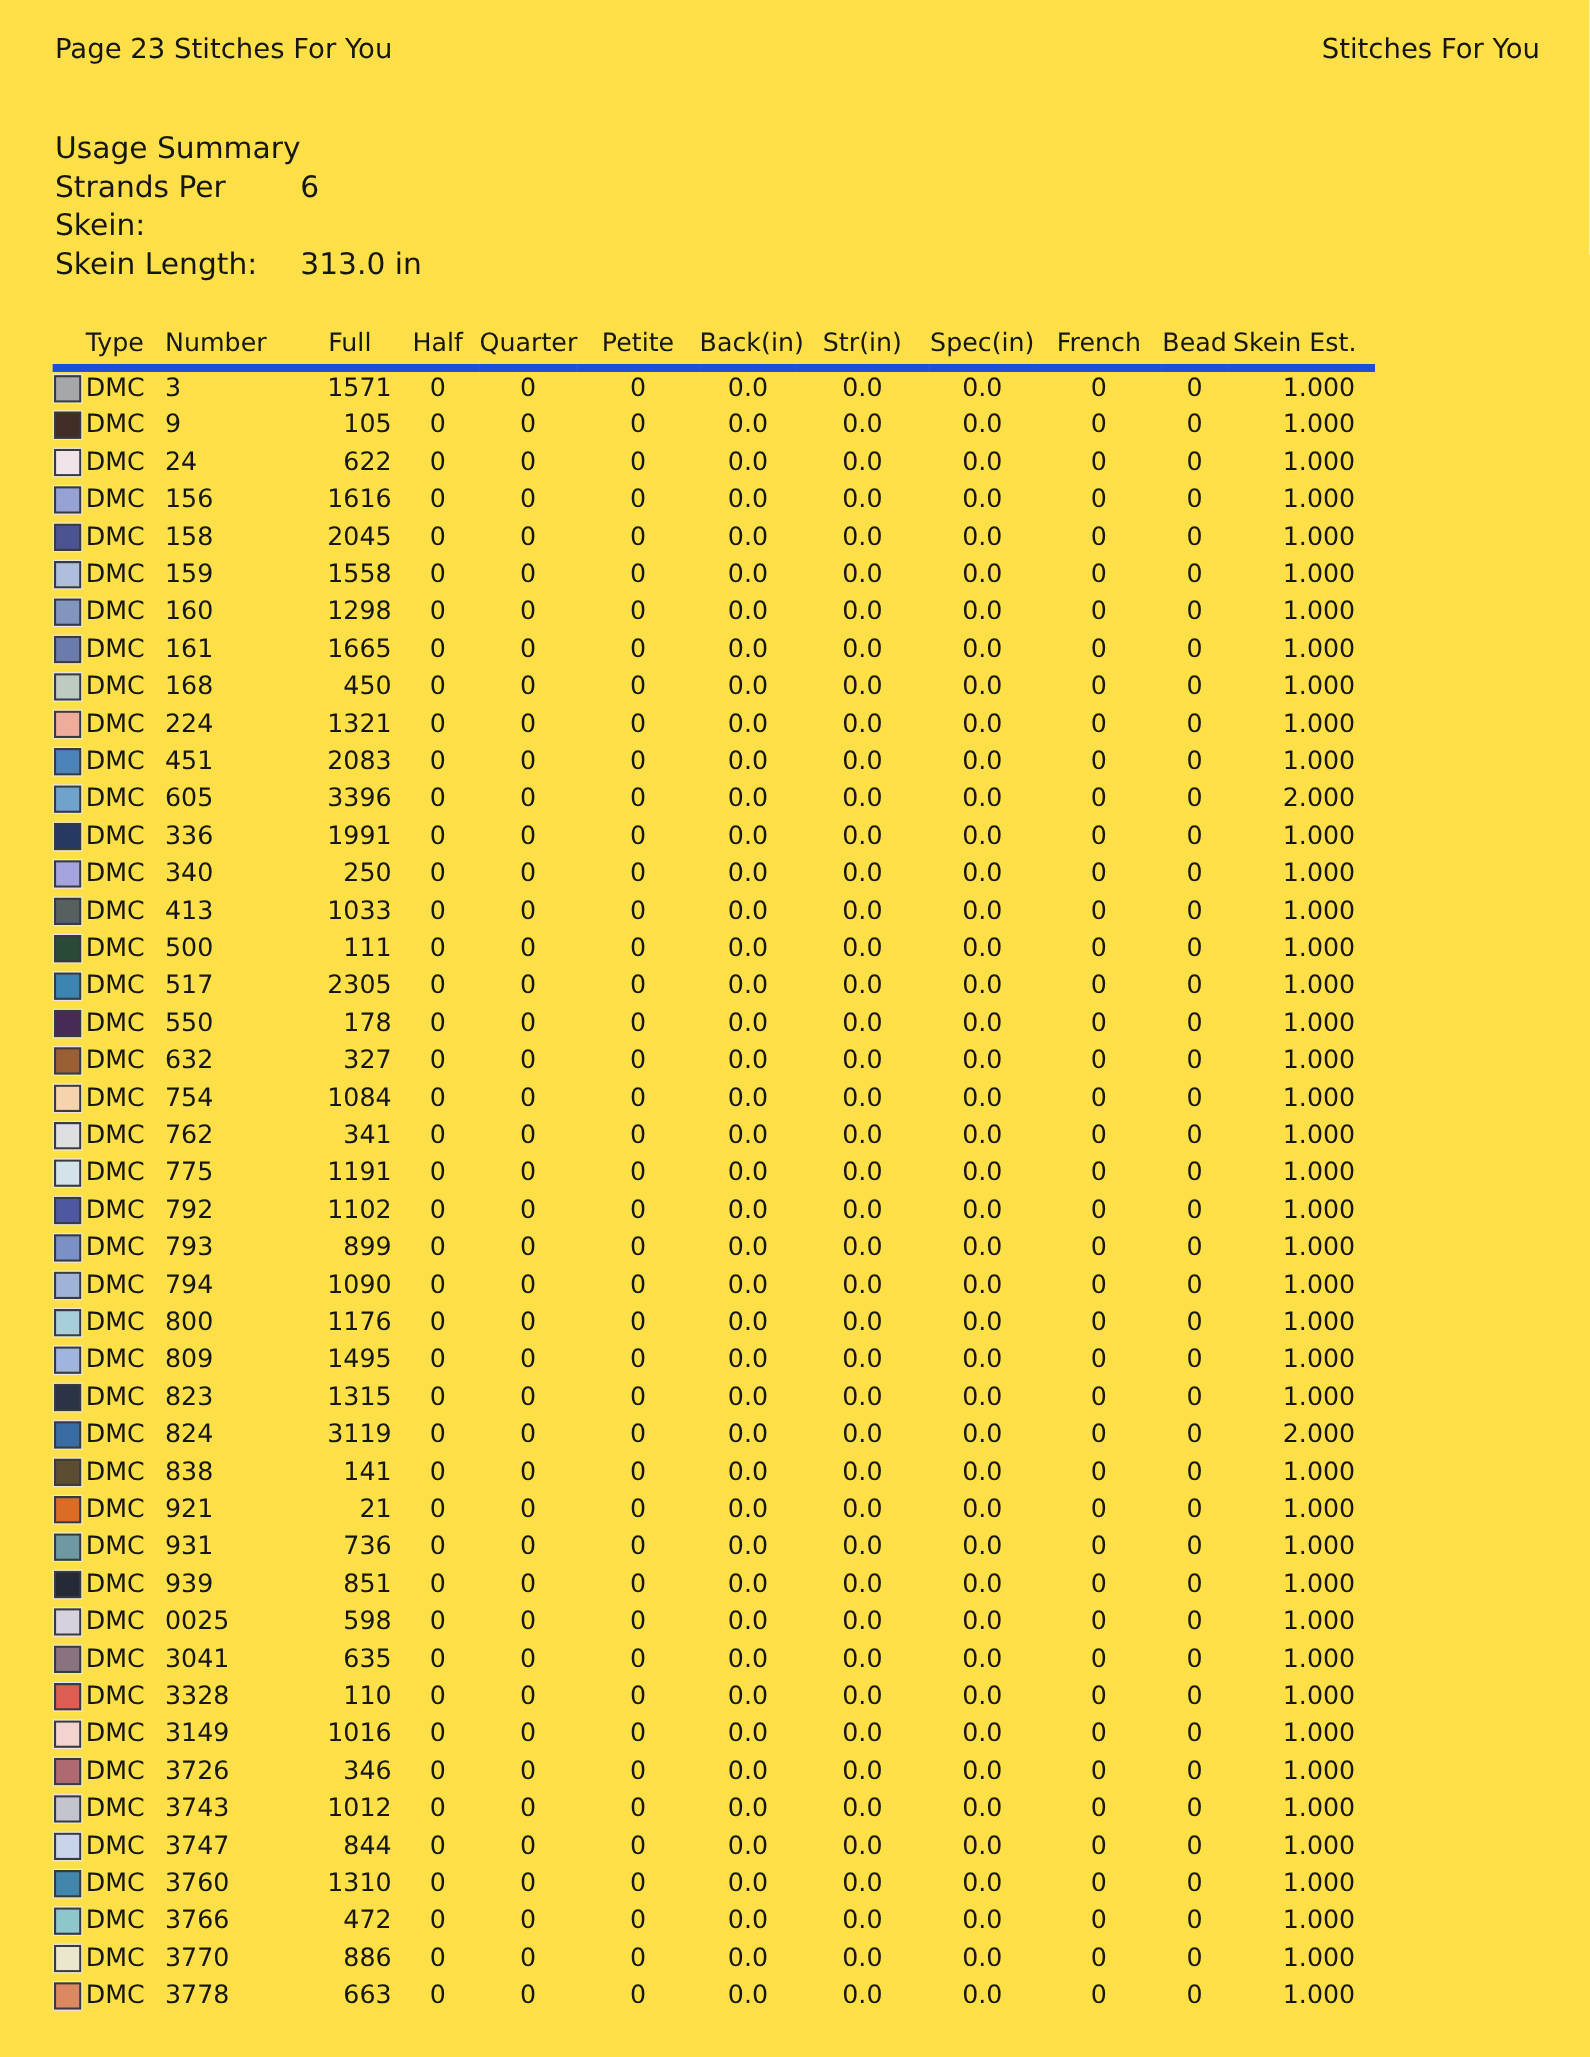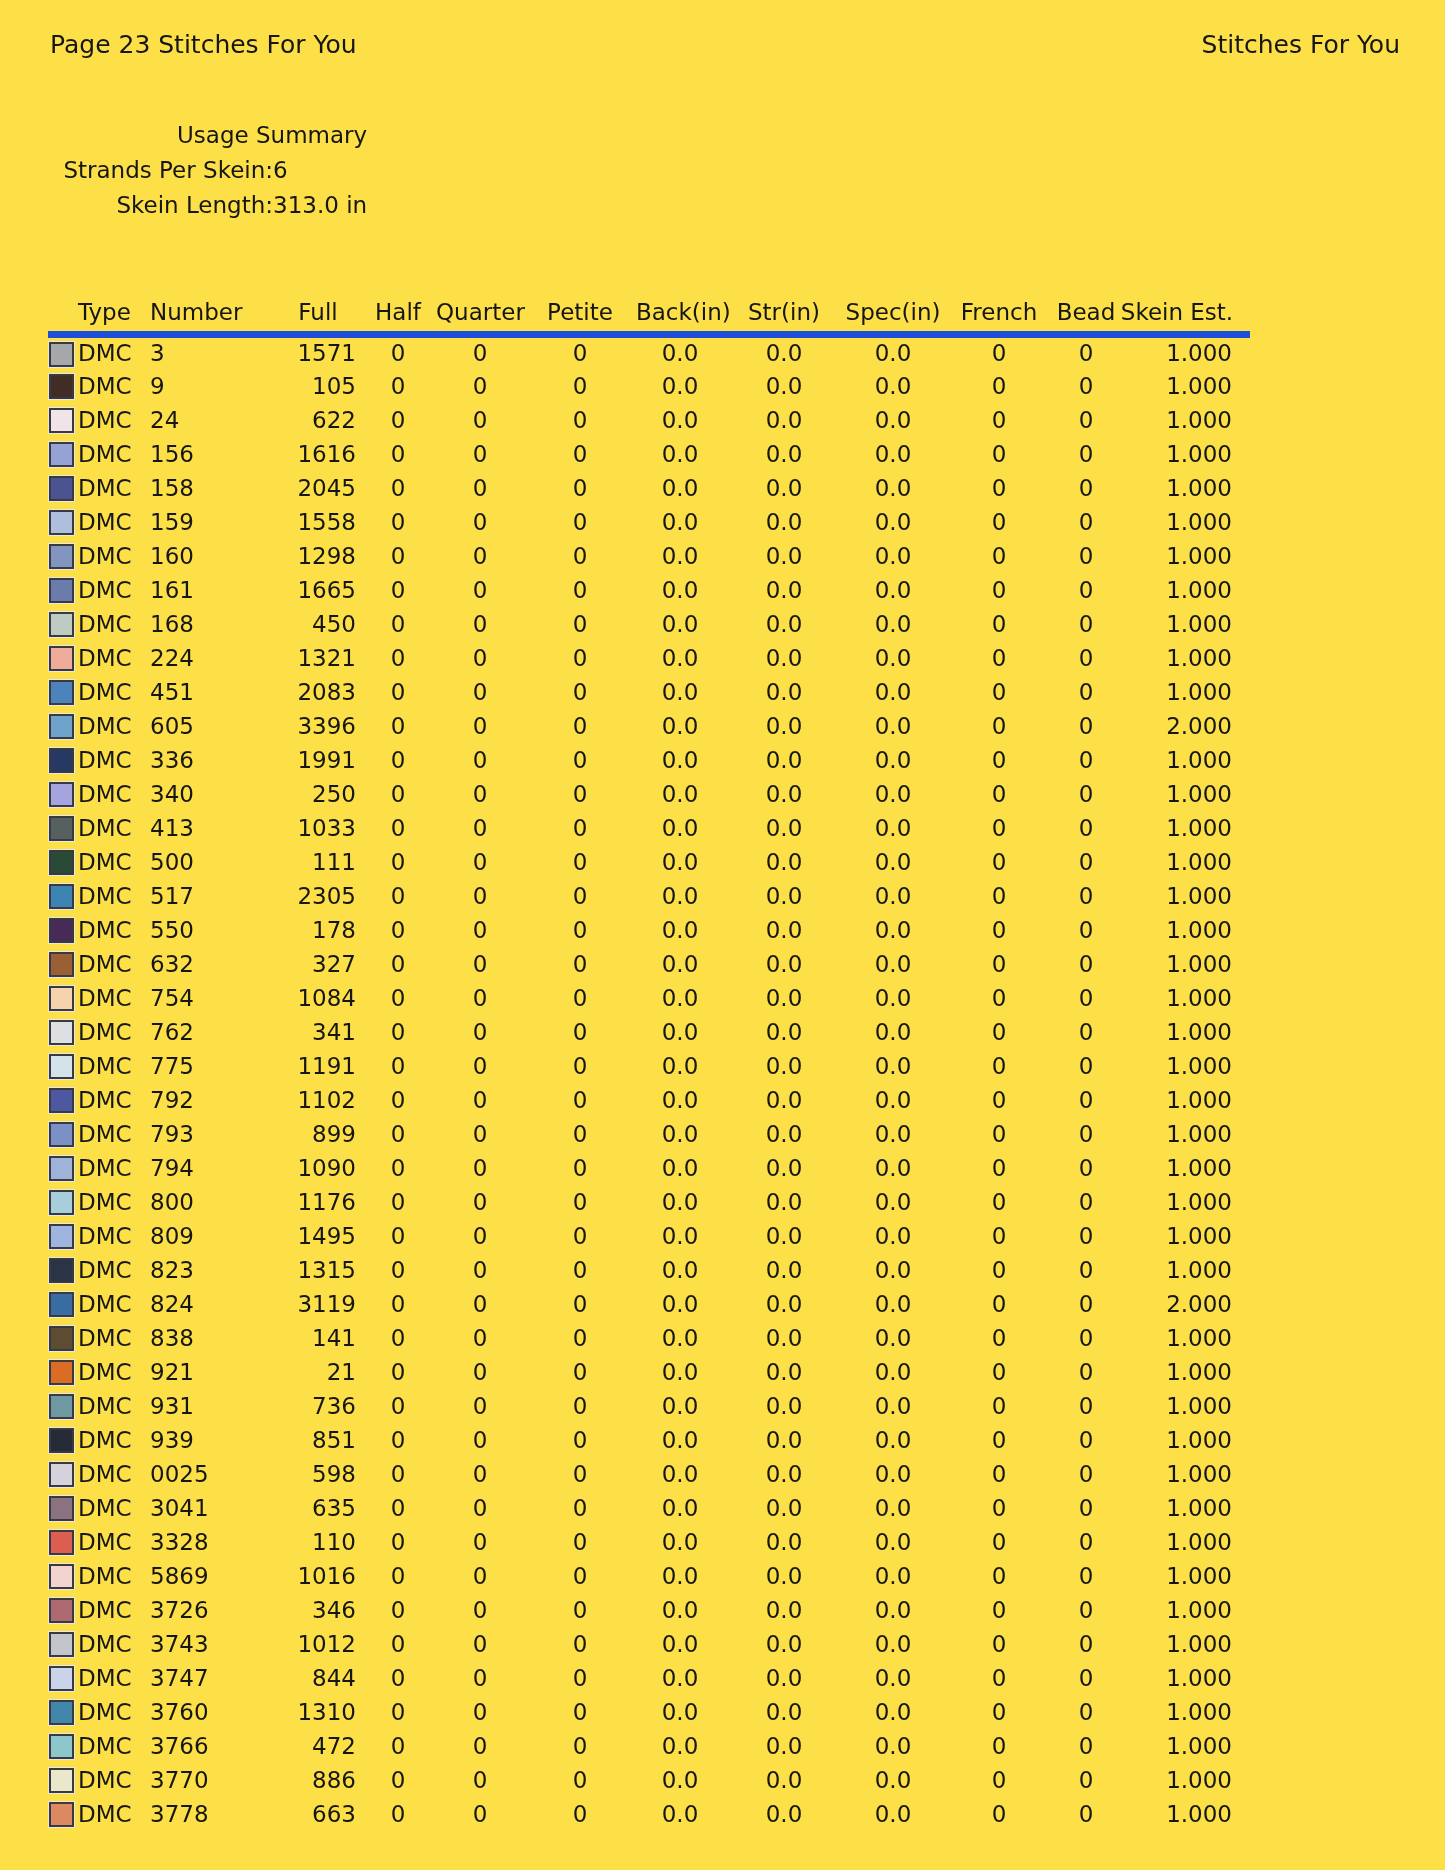--- a/index.html
+++ b/index.html
@@ -12,21 +12,21 @@
   .page{position:absolute;inset:0;background:#fde047;overflow:hidden;}
 
   
   .topbar{
     position:absolute;top:30px;left:50px;right:45px;
     display:flex;justify-content:space-between;
     font-size:25px;line-height:30px;
   }
 
   
-  .summary{position:absolute;top:118px;left:50px;font-size:23px;line-height:35px;text-align:right;}
+  .summary{position:absolute;top:118px;left:50px;font-size:27px;line-height:35px;}
   .summary .kv{display:flex;}
   .summary .k{width:223px;flex:0 0 auto;}
 
   
   table.usage{
     position:absolute;top:288px;left:48px;
     width:1202px;border-collapse:collapse;table-layout:fixed;
     font-size:23px;
   }
   table.usage th{
@@ -687,21 +687,21 @@
           <td class="c-str">0.0</td>
           <td class="c-spec">0.0</td>
           <td class="c-french">0</td>
           <td class="c-bead">0</td>
           <td class="c-skein">1.000</td>
         </tr>
 
         <tr>
           <td class="c-sw"><span class="swatch" style="background: rgb(243, 211, 207);"></span></td>
           <td class="c-type">DMC</td>
-          <td class="c-number">5869</td>
+          <td class="c-number">3149</td>
           <td class="c-full">1016</td>
           <td class="c-half">0</td>
           <td class="c-quarter">0</td>
           <td class="c-petite">0</td>
           <td class="c-back">0.0</td>
           <td class="c-str">0.0</td>
           <td class="c-spec">0.0</td>
           <td class="c-french">0</td>
           <td class="c-bead">0</td>
           <td class="c-skein">1.000</td>

